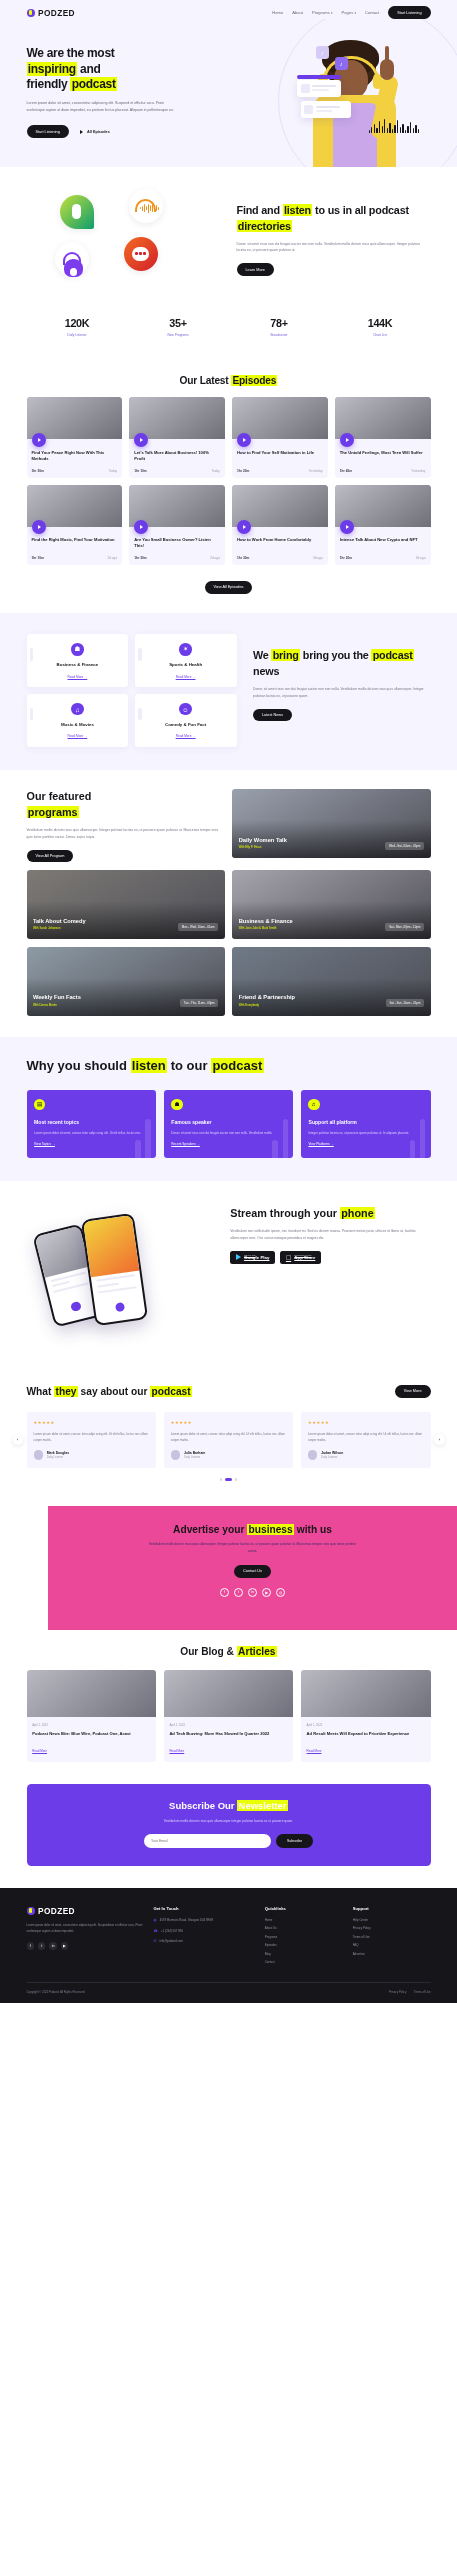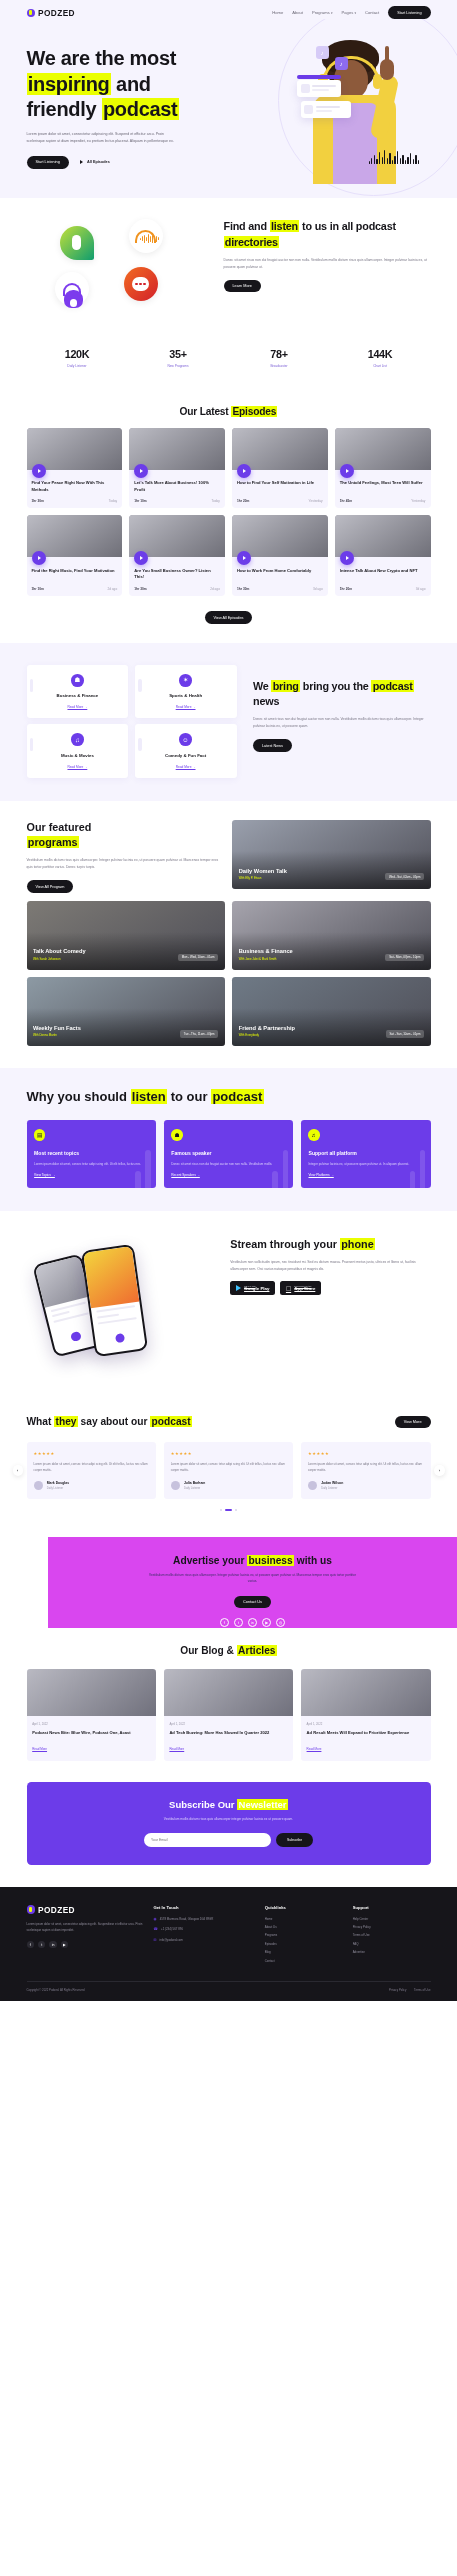--- a/index.html
+++ b/index.html
@@ -27,21 +27,21 @@
   .caret { font-size:3.2px; color:#6b6876; margin-left:1.3px; }
   .btn-dark { background:#16151a; color:#fff; font-size:3.8px;
     padding:4.4px 9px; border-radius:12.7px; border:none; cursor:pointer;
     white-space:nowrap; }
 
   
   .hero { background:#f6f4fe; position:relative; padding:18px 0 29px;
     overflow:hidden; }
   .hero-inner { display:flex; }
   .hero-left { width:210px; padding-top:9px; }
-  h1 { font-size:20px; line-height:1.28; font-weight:bold;
+  h1 { font-size:12px; line-height:1.28; font-weight:bold;
     letter-spacing:-0.3px; }
   .hero p { font-size:3.6px; line-height:2.1; color:#6b6876;
     margin:7.6px 0 10.2px; width:156px; }
   .hero-cta { display:flex; align-items:center; gap:11.4px; }
   .link-play { display:flex; align-items:center; gap:3.8px; font-size:3.8px;
     font-weight:bold; color:#16151a; text-decoration:none; }
   .tri { width:0;height:0;border-left:3.8px solid #16151a;
     border-top:2.5px solid transparent;border-bottom:2.5px solid transparent; }
   .hero-right { flex:1; position:relative; }
   .hero-circ { position:absolute; right:-38px; top:-32px; width:191px;
@@ -85,21 +85,21 @@
     background:#c3b2f2; color:#fff; font-size:5.7px; display:flex;
     align-items:center; justify-content:center; }
   .mn1 { left:19px; top:9px; background:#d6cbf7; }
   .mn2 { left:38px; top:20.3px; background:#8d6bf0; }
   .wave { position:absolute; right:11.4px; bottom:5.1px; display:flex;
     align-items:flex-end; gap:1.3px; height:16.5px; }
   .wave i { display:block; width:1.3px; background:#16151a; border-radius:0.6px; }
 
   
   .dir { padding:21.6px 0 19px; }
-  .dir-inner { display:flex; gap:13px; }
+  .dir-inner { display:flex; gap:26px; align-items:center; }
   .dir-icons { width:184px; height:102px; position:relative; }
   .dic { position:absolute; width:34px; height:34px; border-radius:50%;
     display:flex; align-items:center; justify-content:center;
     box-shadow:0 1.9px 7.6px rgba(0,0,0,.08); }
   .dic1 { left:33px; top:6.4px;
     background:linear-gradient(135deg,#c3e03a,#0f9d6e); border-radius:50% 50% 2.5px 50%; }
   .dic2 { left:102px; top:0px; background:#ffffff; }
   .dic3 { left:28px; top:53px; background:#ffffff; }
   .dic4 { left:97px; top:48px;
     background:linear-gradient(135deg,#f26b21,#d2202a); }
@@ -255,21 +255,21 @@
     border-radius:50%; background:#fff; box-shadow:0 1.3px 5.1px rgba(0,0,0,.1);
     display:flex; align-items:center; justify-content:center; font-size:4.4px;
     color:#16151a; transform:translateY(-50%); }
   .arrow-l { left:-14px; } .arrow-r { right:-14px; }
   .dots { display:flex; justify-content:center; gap:3.2px; padding:10.2px 0 6.4px; }
   .dots i { width:2.5px; height:2.5px; border-radius:50%; background:#d9d5ea;
     display:block; }
   .dots i.on { background:#6c3ce9; width:6.4px; border-radius:1.9px; }
 
   
-  .adv { background:#d946ef; text-align:center; padding:18px 0 1px;margin-left:48px; }
+  .adv { background:#ec4899; text-align:center; padding:18px 0 33px;margin-left:48px; }
   .adv h2 { font-size:10.2px; font-weight:bold; color:#16151a; }
   .adv p { font-size:3.2px; color:#3b2d66; line-height:2; margin:6.4px auto 9px;
     width:210px; }
   .socials { display:flex; justify-content:center; gap:5.1px; margin-top:10.2px; }
   .socials i { width:9px; height:9px; border-radius:50%;
     border:0.6px solid #ffffff; color:#fff; font-size:3.8px; font-style:normal;
     display:flex; align-items:center; justify-content:center; }
 
   
   .blog { padding:16.5px 0 21.6px; }

